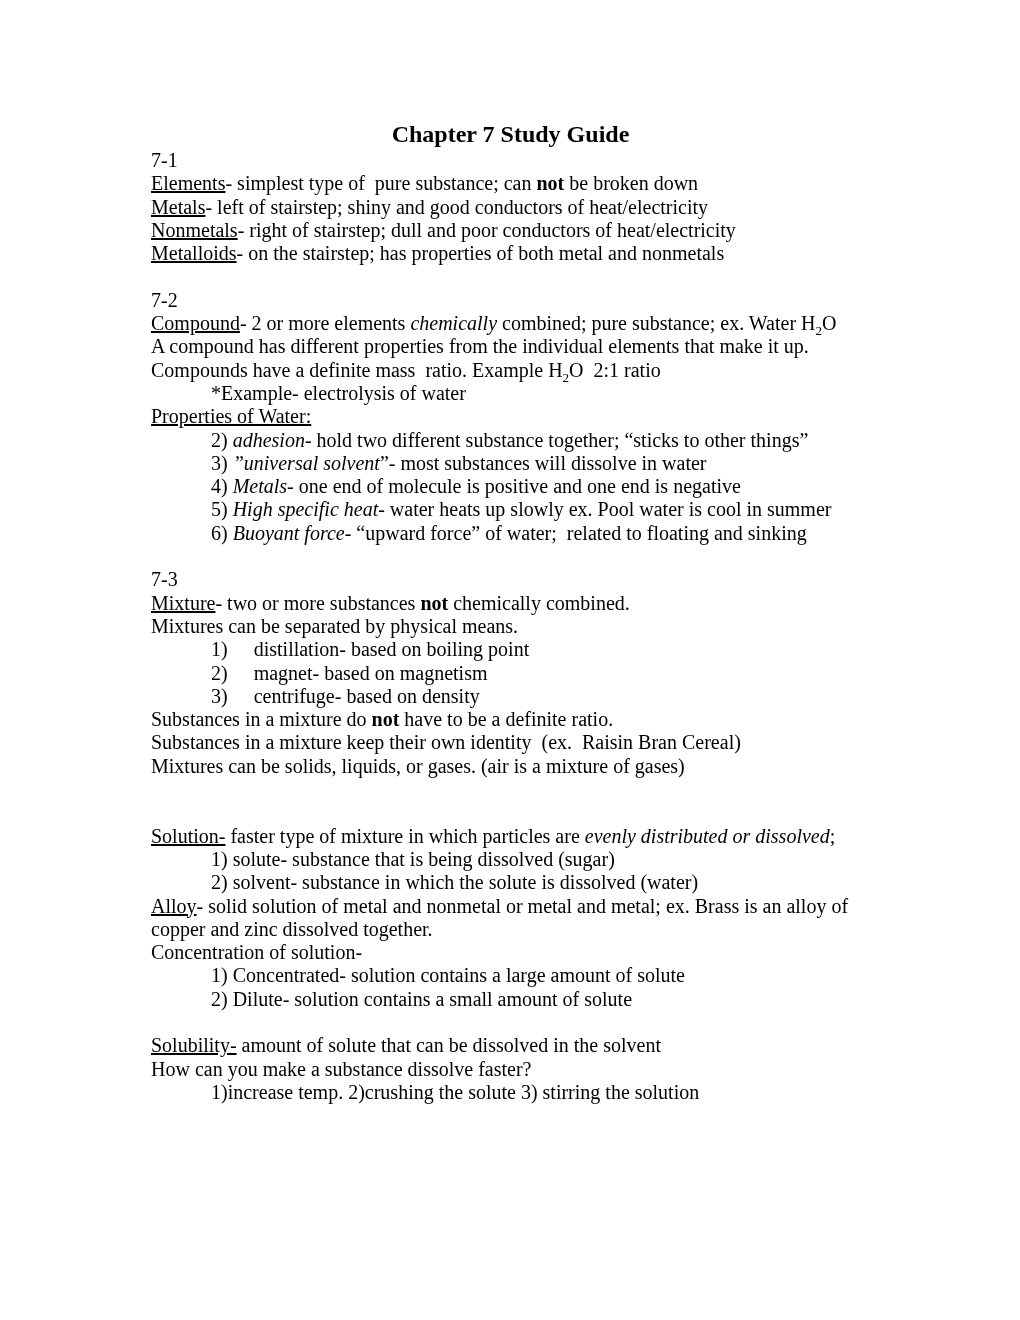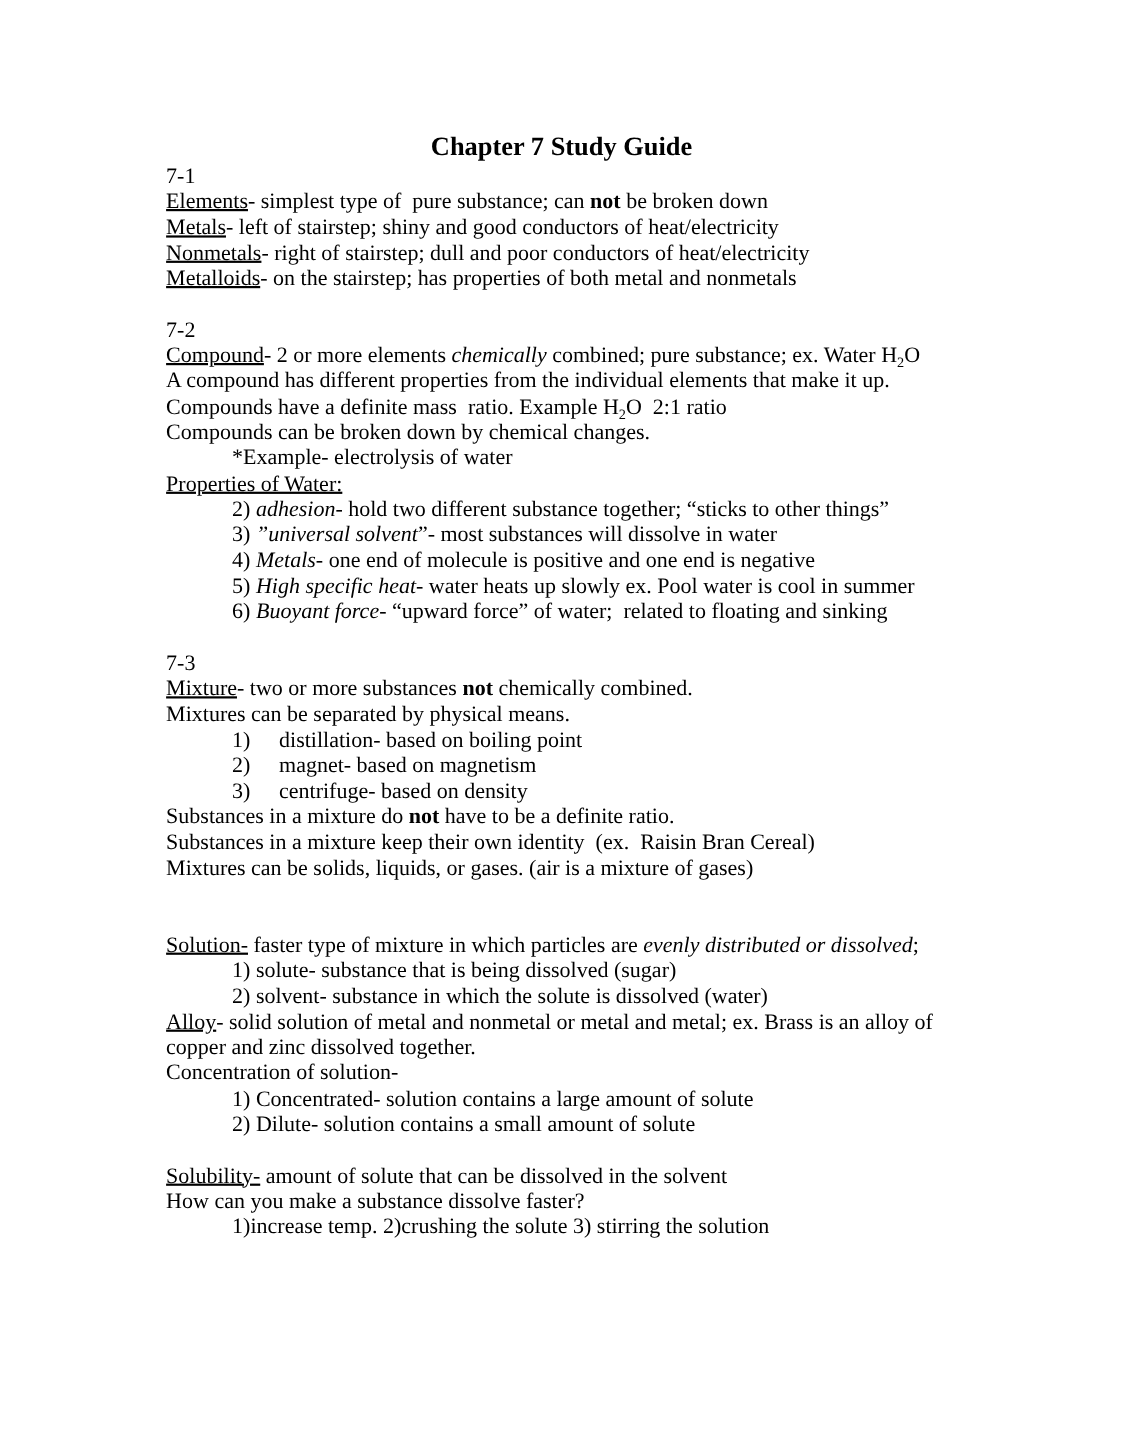--- a/index.html
+++ b/index.html
@@ -52,21 +52,20 @@
   <p class="ln"><span class="u">Metals</span><span>- left of stairstep; shiny and good conductors of heat/electricity</span></p>
   <p class="ln"><span class="u">Nonmetals</span><span>- right of stairstep; dull and poor conductors of heat/electricity</span></p>
   <p class="ln"><span class="u">Metalloids</span><span>- on the stairstep; has properties of both metal and nonmetals</span></p>
 
   <div class="blank"></div>
 
   <p class="ln">7-2</p>
   <p class="ln"><span class="u">Compound</span><span>- 2 or more elements </span><span class="i">chemically</span><span> combined; pure substance; ex. Water H</span><sub>2</sub><span>O</span></p>
   <p class="ln">A compound has different properties from the individual elements that make it up.</p>
   <p class="ln"><span>Compounds have a definite mass  ratio. Example H</span><sub>2</sub><span>O  2:1 ratio</span></p>
-  <p class="ln">Compounds can be broken down by chemical changes.</p>
   <p class="ln ind">*Example- electrolysis of water</p>
   <p class="ln"><span class="u">Properties of Water:</span></p>
   <p class="ln ind"><span>2) </span><span class="i">adhesion</span><span>- hold two different substance together; “sticks to other things”</span></p>
   <p class="ln ind"><span>3) </span><span class="i">”universal solvent</span><span>”- most substances will dissolve in water</span></p>
   <p class="ln ind"><span>4) </span><span class="i">Metals</span><span>- one end of molecule is positive and one end is negative</span></p>
   <p class="ln ind"><span>5) </span><span class="i">High specific heat</span><span>- water heats up slowly ex. Pool water is cool in summer</span></p>
   <p class="ln ind"><span>6) </span><span class="i">Buoyant force</span><span>- “upward force” of water;  related to floating and sinking</span></p>
 
   <div class="blank"></div>
 

